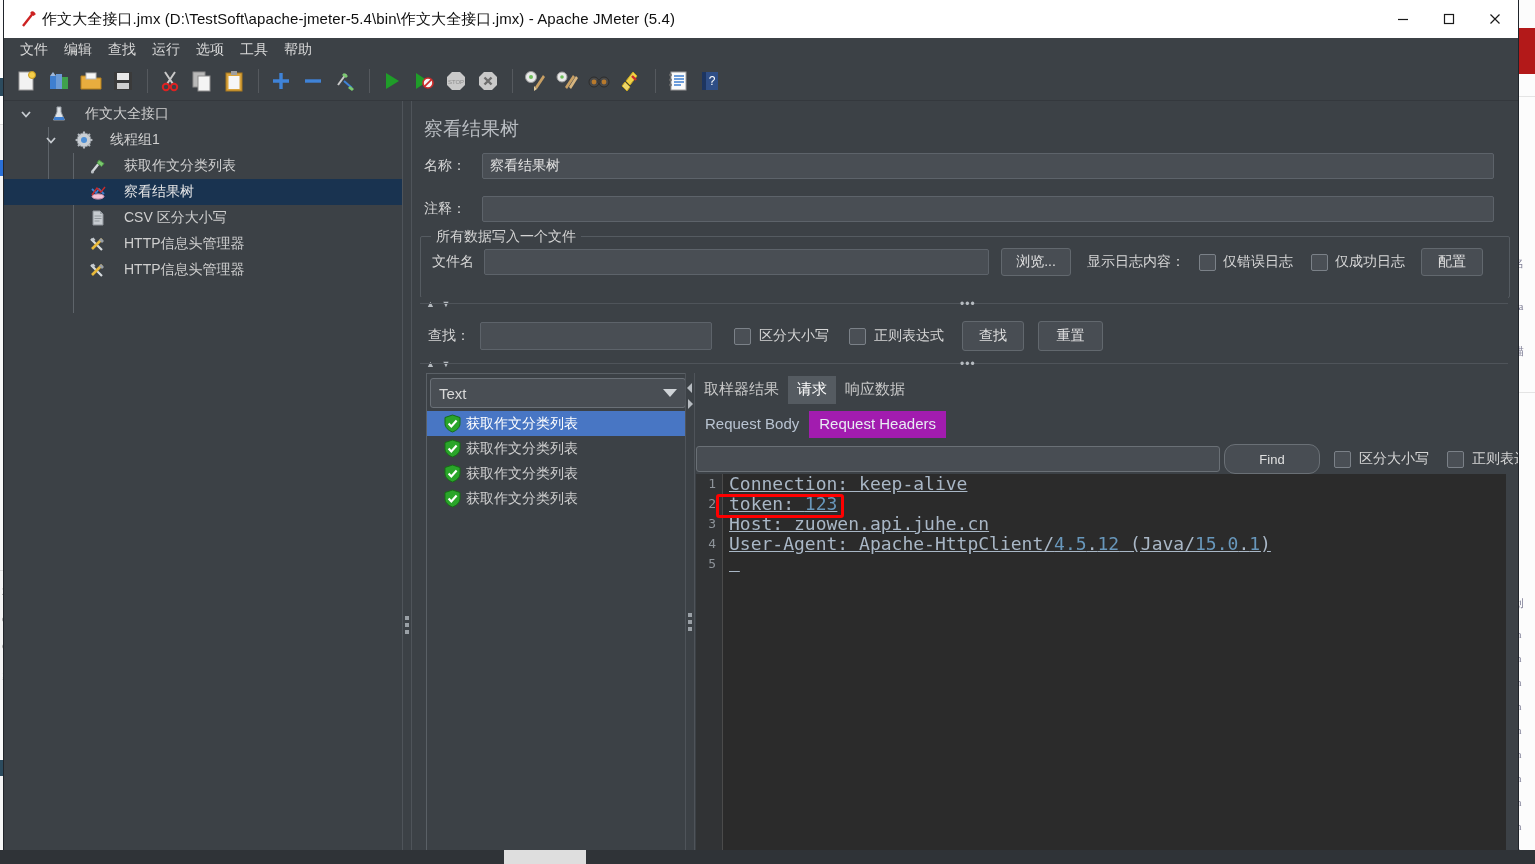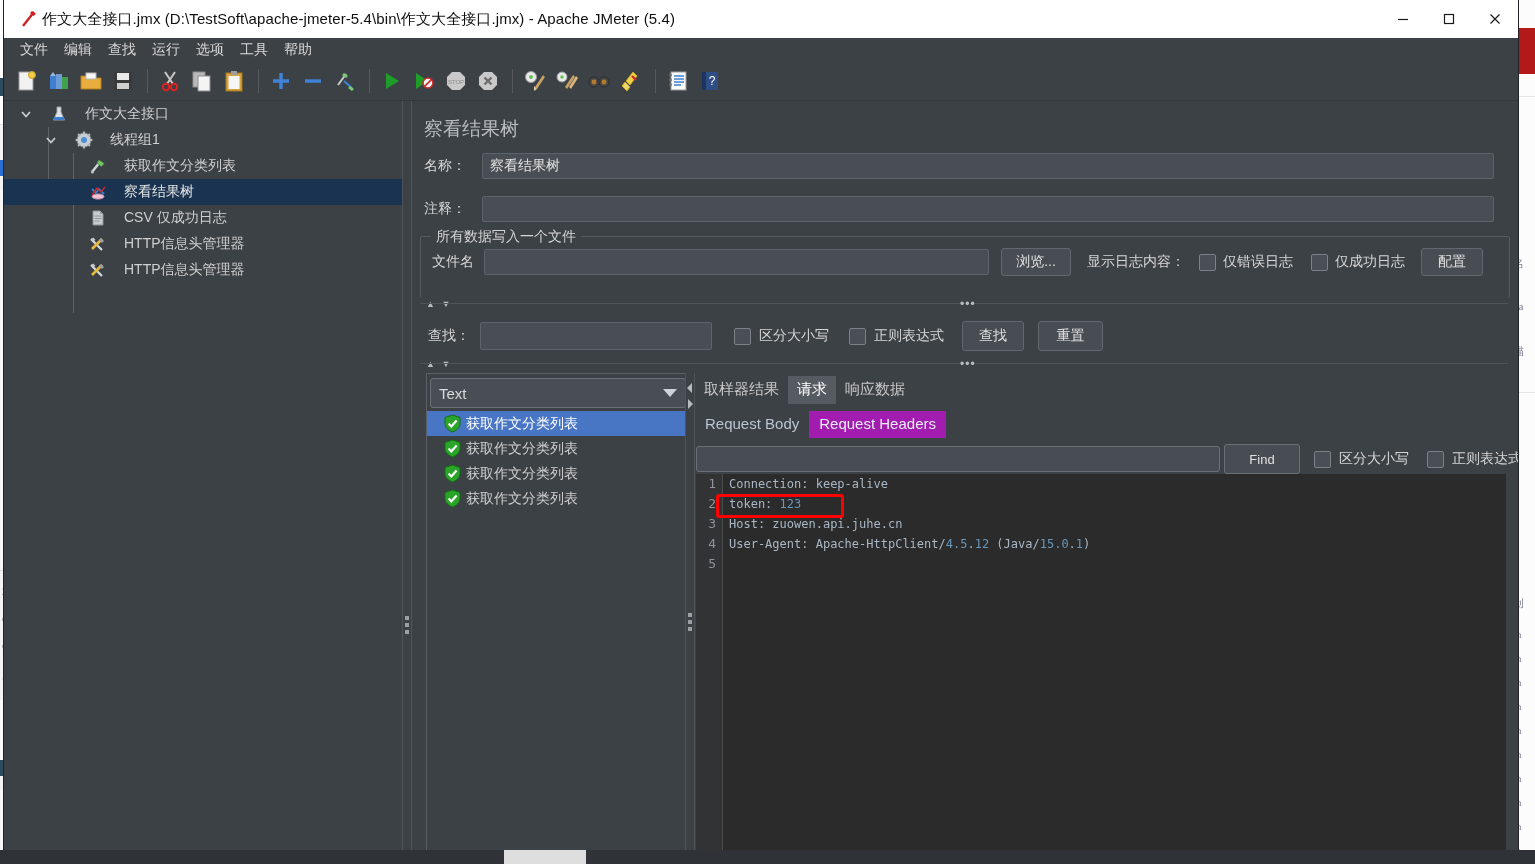--- a/index.html
+++ b/index.html
@@ -107,30 +107,30 @@
   
   .tabs{position:absolute;display:flex;align-items:flex-end;}
   .tab{padding:4px 9px 5px 9px;font-size:15px;color:#c9c9c9;white-space:nowrap;}
   .tab.active{background:#555b61;color:#ffffff;}
   .tab2{padding:4px 10px 6px 10px;font-size:15px;color:#b9c4d2;white-space:nowrap;}
   .tab2.active{background:#a21caf;color:#e8edf3;}
 
   
   .findbar{position:absolute;display:flex;align-items:center;}
   .find-in{background:#484d53;border:1px solid #6a7076;border-radius:3px;height:26px;box-sizing:border-box;}
-  .findbtn{background:#484d53;border:1px solid #6a7076;border-radius:3px;height:28px;
-           display:flex;align-items:center;justify-content:center;padding:0 10px;font-size:13px;color:#e0e0e0;}
+  .findbtn{background:#484d53;border:1px solid #6a7076;border-radius:11px;height:28px;
+           display:flex;align-items:center;justify-content:center;padding:0 20px;font-size:13px;color:#e0e0e0;}
 
   
   .code{position:absolute;background:#2b2b2b;overflow:hidden;font-family:"DejaVu Sans Mono","Liberation Mono",monospace;}
   .gutter{position:absolute;left:0;top:0;width:26px;height:100%;background:#313335;}
   .gutter .gn{height:20px;line-height:20px;text-align:right;padding-right:6px;font-size:13px;color:#8d9399;}
   .gsep{position:absolute;left:26px;top:0;width:1px;height:100%;background:#4b4b4b;}
   .codelines{position:absolute;left:33px;top:0;}
-  .cl{height:20px;line-height:20px;font-size:12px;color:#a9b7c6;white-space:pre;}
+  .cl{height:20px;line-height:20px;font-size:18px;color:#a9b7c6;white-space:pre;text-decoration:underline;}
   .cl .num{color:#6897bb;}
   .hl-box{position:absolute;border:3px solid #ff0000;border-radius:3px;box-sizing:border-box;pointer-events:none;}
 
   
   .watermark{position:absolute;right:0;bottom:12px;font-size:16px;color:#cccccc;
              background:rgba(40,43,47,0.86);padding:2px 4px;white-space:nowrap;}
 
   
   .bottomstrip{position:absolute;left:0;bottom:0;width:1535px;height:14px;background:#2f3337;}
   .bs-box{position:absolute;bottom:0;background:#dedede;}
@@ -419,21 +419,21 @@
       </div>
 
       <div class="tnode" style="padding-left:82px;">
         <div class="tico">
           <svg width="18" height="18" viewBox="0 0 18 18">
             <path d="M4 2 h7 l3 3 v11 H4 Z" fill="#c7ccd1" stroke="#8d9399"></path>
             <path d="M11 2 v3 h3" fill="#9ba1a7"></path>
             <path d="M5.5 7 h7 M5.5 9.5 h7 M5.5 12 h5" stroke="#8d9399" stroke-width="0.9"></path>
           </svg>
         </div>
-        <div class="tlabel">CSV 仅成功日志</div>
+        <div class="tlabel">CSV 区分大小写</div>
       </div>
 
       <div class="tnode" style="padding-left:82px;">
         <div class="tico">
           <svg width="18" height="18" viewBox="0 0 18 18">
             <path d="M2 4 L13 15" stroke="#d7dbdf" stroke-width="2.2"></path>
             <path d="M2 4 L4.5 2.5 L6.5 5 L4 6.5 Z" fill="#c4c9ce"></path>
             <path d="M3 14 L13 4" stroke="#e8b93a" stroke-width="2.6"></path>
             <path d="M12 3 L15 6 L13 8 L10 5 Z" fill="#9aa0a6"></path>
           </svg>

